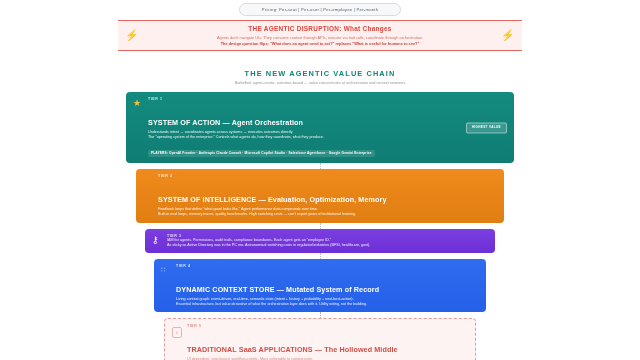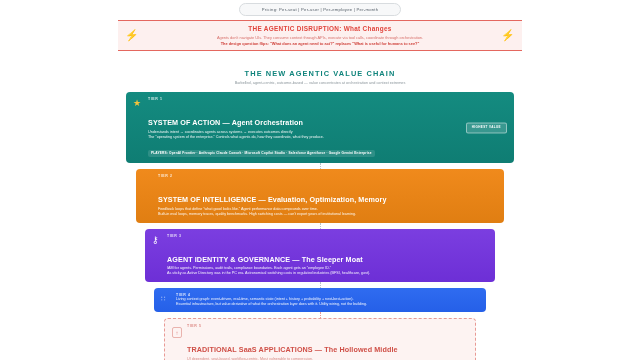--- a/index.html
+++ b/index.html
@@ -171,34 +171,34 @@
     </div>
 
     <div class="connector">
         <i></i>
       </div>
 
     <div class="tier-wrap">
       <div class="tier t3">
         <span class="tier-icon">⚷</span>
         <div class="tier-label">TIER 3</div>
-        <div class="tier-name">AGENT IDENTITY &amp; GOVERNANCE — The Sleeper Moat</div>
         <div class="tier-line">IAM for agents. Permissions, audit trails, compliance boundaries. Each agent gets an "employee ID."</div>
         <div class="tier-line">As sticky as Active Directory was in the PC era. Astronomical switching costs in regulated industries (BFSI, healthcare, govt).</div>
       </div>
     </div>
 
     <div class="connector">
         <i></i>
       </div>
 
     <div class="tier-wrap">
       <div class="tier t4">
         <span class="tier-icon" style="font-size:7px;opacity:.75;">∷</span>
         <div class="tier-label">TIER 4</div>
+        <div class="tier-name">DYNAMIC CONTEXT STORE — Mutated System of Record</div>
         <div class="tier-line">Living context graph: event-driven, real-time, semantic state (intent + history + probability + next-best-action).</div>
         <div class="tier-line">Essential infrastructure, but value derivative of what the orchestration layer does with it. Utility wiring, not the building.</div>
       </div>
     </div>
 
     <div class="connector red">
         <i></i>
       </div>
 
     <div class="tier-wrap">

